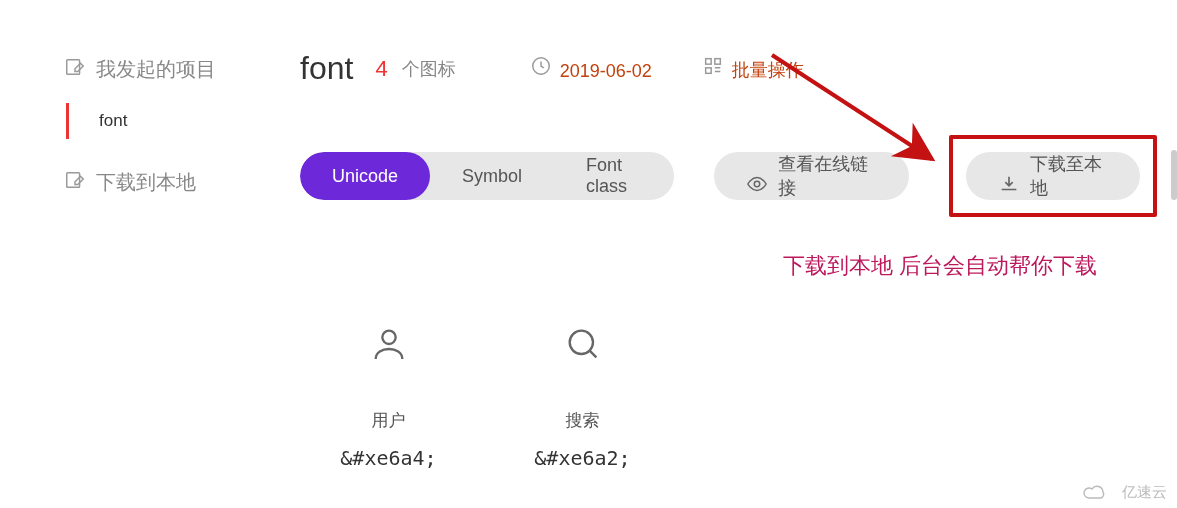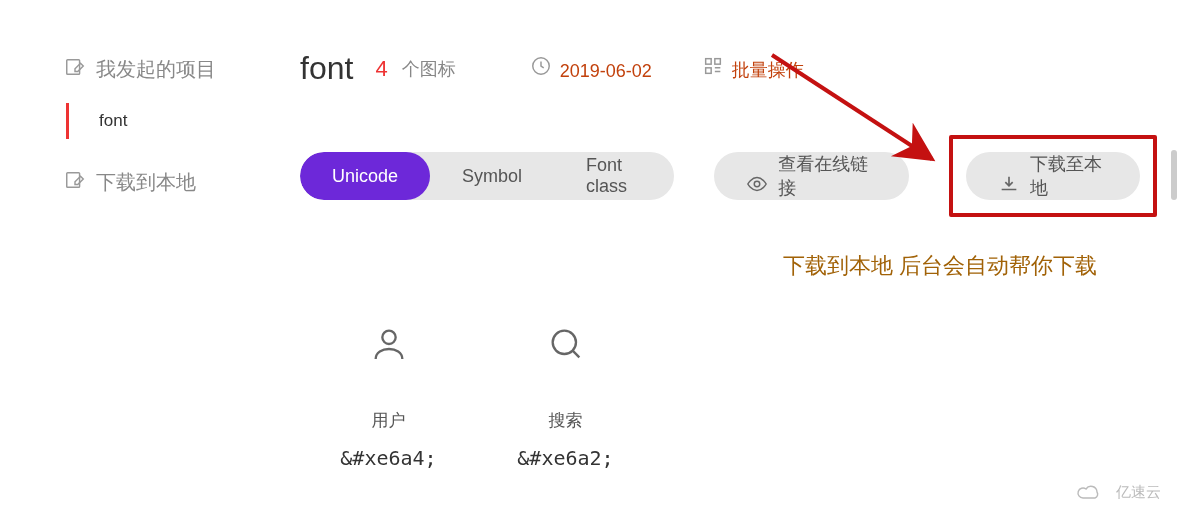--- a/index.html
+++ b/index.html
@@ -121,31 +121,31 @@
       cursor: pointer;
     }
 
     .highlight-box {
       border: 4px solid #c41111;
       border-radius: 2px;
       padding: 13px;
     }
 
     .annotation {
-      color: #a16207;
+      color: #be185d;
       font-size: 22px;
       margin-top: 34px;
       text-align: right;
       padding-right: 60px;
     }
 
     .icons-grid {
       display: flex;
       margin-top: 38px;
-      gap: 0;
+      gap: 17px;
     }
 
     .icon-card {
       width: 177px;
       display: flex;
       flex-direction: column;
       align-items: center;
       gap: 4px;
     }
 
@@ -171,21 +171,21 @@
 
     .arrow-svg {
       position: absolute;
       left: 762px;
       top: 47px;
       pointer-events: none;
     }
 
     .watermark {
       position: absolute;
-      right: 16px;
+      right: 10px;
       bottom: 6px;
       color: #bbb;
       font-size: 15px;
       display: flex;
       align-items: center;
       gap: 16px;
     }
 
     .scrollbar-stub {
       position: absolute;

